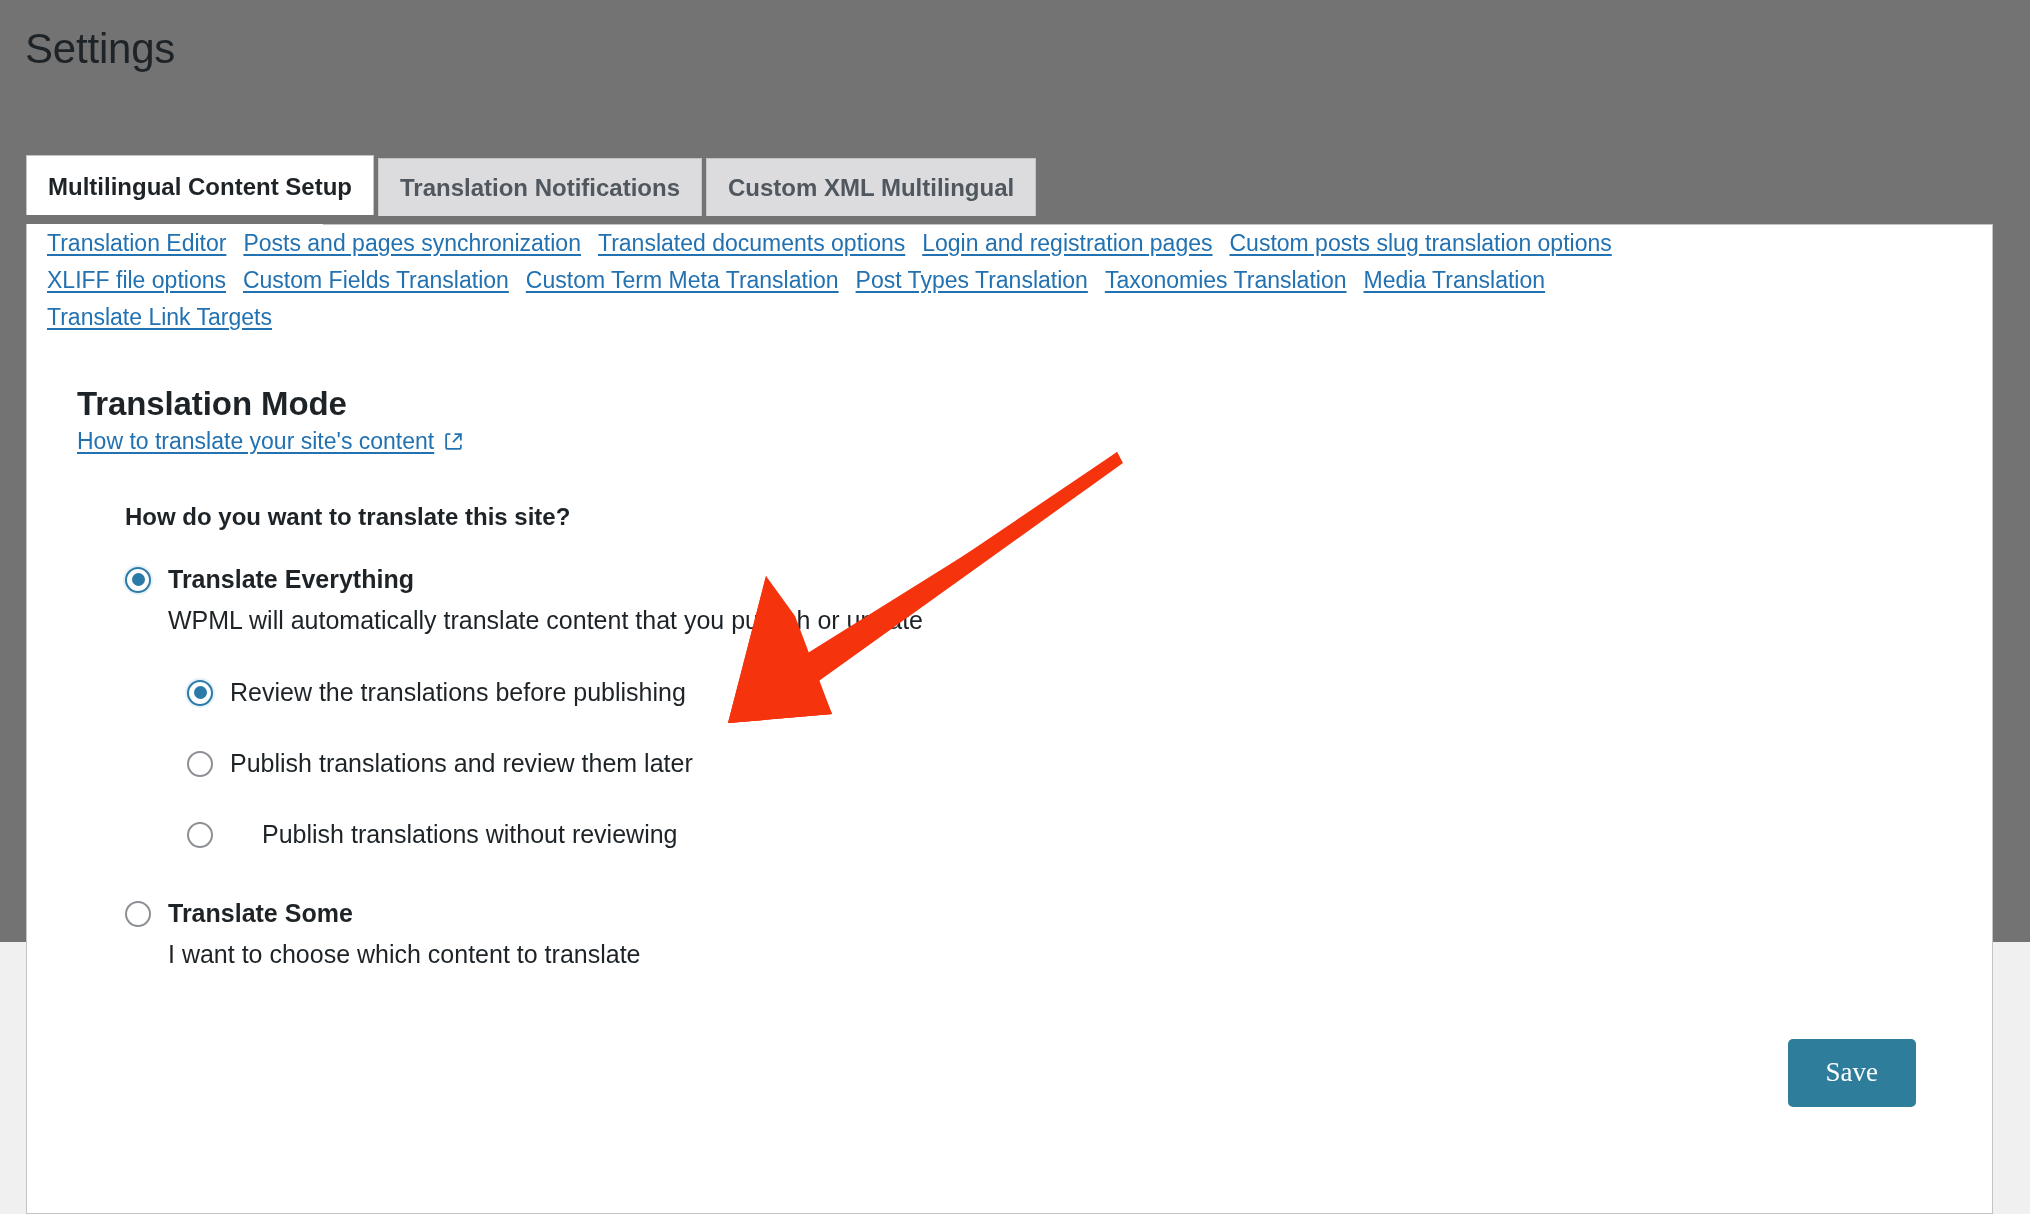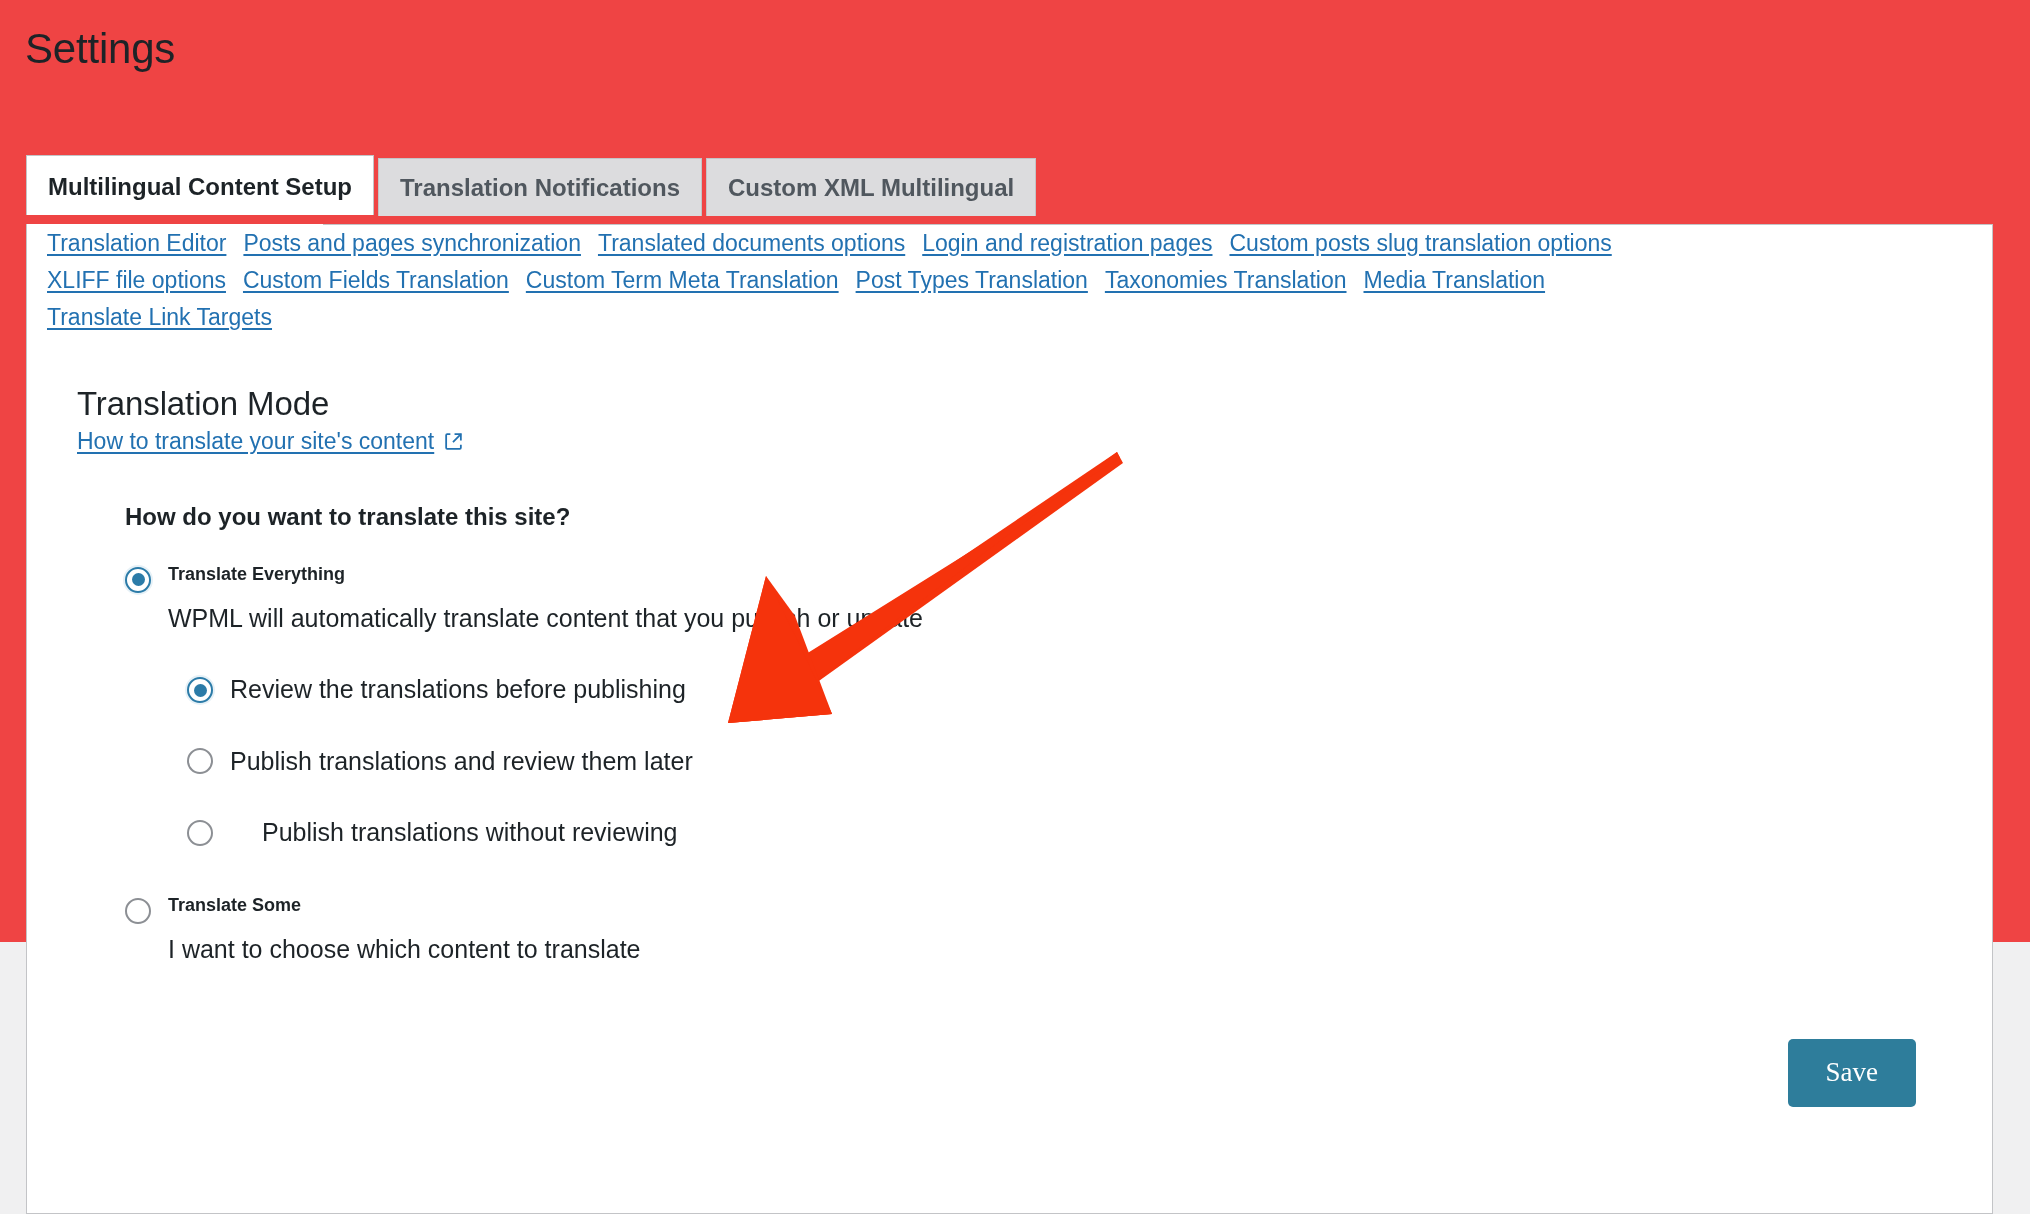--- a/index.html
+++ b/index.html
@@ -9,21 +9,21 @@
     height: 1214px;
     background: #f0f0f1;
     font-family: "Liberation Sans", sans-serif;
     overflow: hidden;
   }
 
   #root {
     position: relative;
     width: 2030px;
     height: 942px;
-    background: #ef4444;
+    background: #737373;
   }
 
   
   .page-title {
     position: absolute;
     left: 25px;
     top: 26px;
     font-size: 42px;
     font-weight: 400;
     color: #1d2327;
@@ -112,21 +112,21 @@
 
   
   .tm-block {
     position: absolute;
     left: 50px;
     top: 160px;
     width: 1500px;
   }
   .tm-heading {
     font-size: 33px;
-    font-weight: 400;
+    font-weight: 700;
     color: #1d2327;
     line-height: 1.15;
     letter-spacing: -0.1px;
   }
   .tm-sublink-row {
     display: flex;
     align-items: center;
     gap: 9px;
     margin-top: 5px;
   }
@@ -170,21 +170,21 @@
     content: "";
     position: absolute;
     left: 50%; top: 50%;
     width: 13px; height: 13px;
     margin: -6.5px 0 0 -6.5px;
     border-radius: 50%;
     background: #2b7ba8;
   }
 
   .opt-label-strong {
-    font-size: 18px;
+    font-size: 25px;
     font-weight: bold;
     color: #1d2327;
     margin-left: 17px;
     line-height: 1.3;
   }
   .opt-label {
     font-size: 25px;
     color: #1d2327;
     margin-left: 17px;
     line-height: 1.25;

